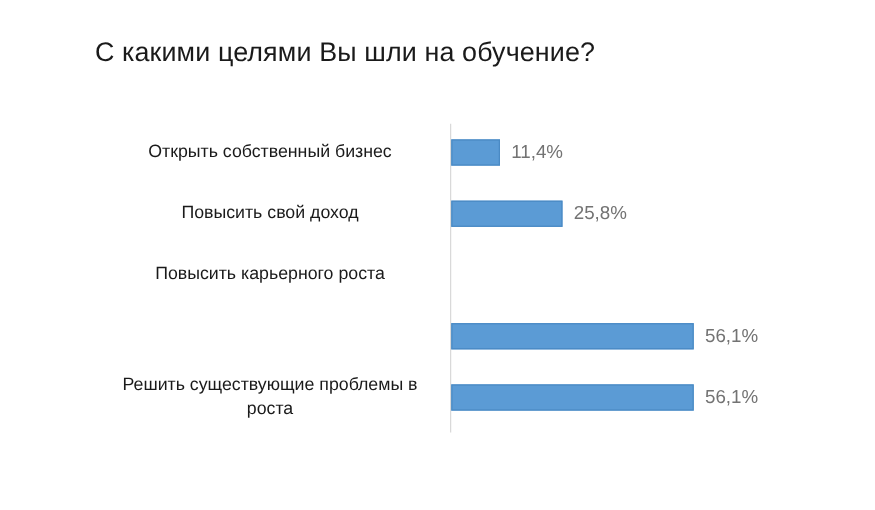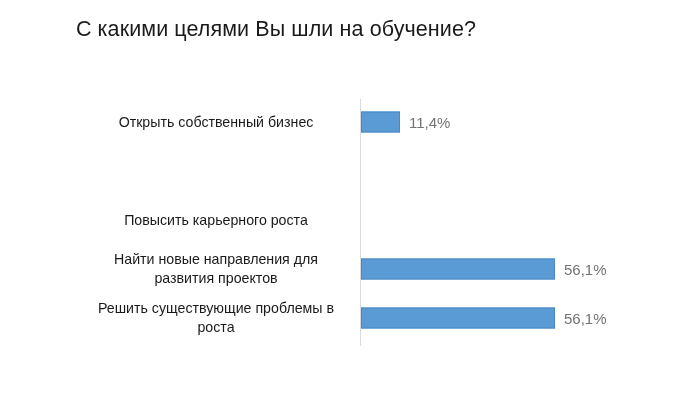--- a/index.html
+++ b/index.html
@@ -22,21 +22,21 @@
     top: 0;
     width: 700px;
     height: 408px;
     background: #ffffff;
   }
 
   
   #chart-title {
     position: absolute;
     left: 66px;
-    top: 14px;
+    top: 27px;
     width: 420px;
     font-size: 21.5px;
     line-height: 31px;
     color: #1a1a1a;
     text-align: center;
     letter-spacing: 0.1px;
   }
 
   
   #plot-area {
@@ -113,28 +113,33 @@
     <div id="value-axis-line" style="background: rgb(217, 217, 217);"></div>
 
     <div class="bar-row" style="top:0px">
       <div class="cat-label">Открыть собственный бизнес</div>
       <div class="bar-track">
         <div class="bar-fill" style="width: 39px; background: rgb(91, 155, 213);"></div>
         <div class="bar-value">11,4%</div>
       </div>
     </div>
 
+    <div class="bar-row" style="top:49px">
+      <div class="cat-label">Повысить свой доход</div>
+      <div class="bar-track">
+        <div class="bar-fill" style="width: 89px; background: rgb(91, 155, 213);"></div>
+        <div class="bar-value">25,8%</div>
+      </div>
+    </div>
 
     <div class="bar-row" style="top:98px">
       <div class="cat-label">Повысить карьерного роста</div>
     </div>
 
     <div class="bar-row" style="top:147px">
-      <div class="cat-label">Найти новые направления для
-развития проектов</div>
       <div class="bar-track">
         <div class="bar-fill" style="width: 194px; background: rgb(91, 155, 213);"></div>
         <div class="bar-value">56,1%</div>
       </div>
     </div>
 
     <div class="bar-row" style="top:196px">
       <div class="cat-label">Решить существующие проблемы в
 роста</div>
       <div class="bar-track">

